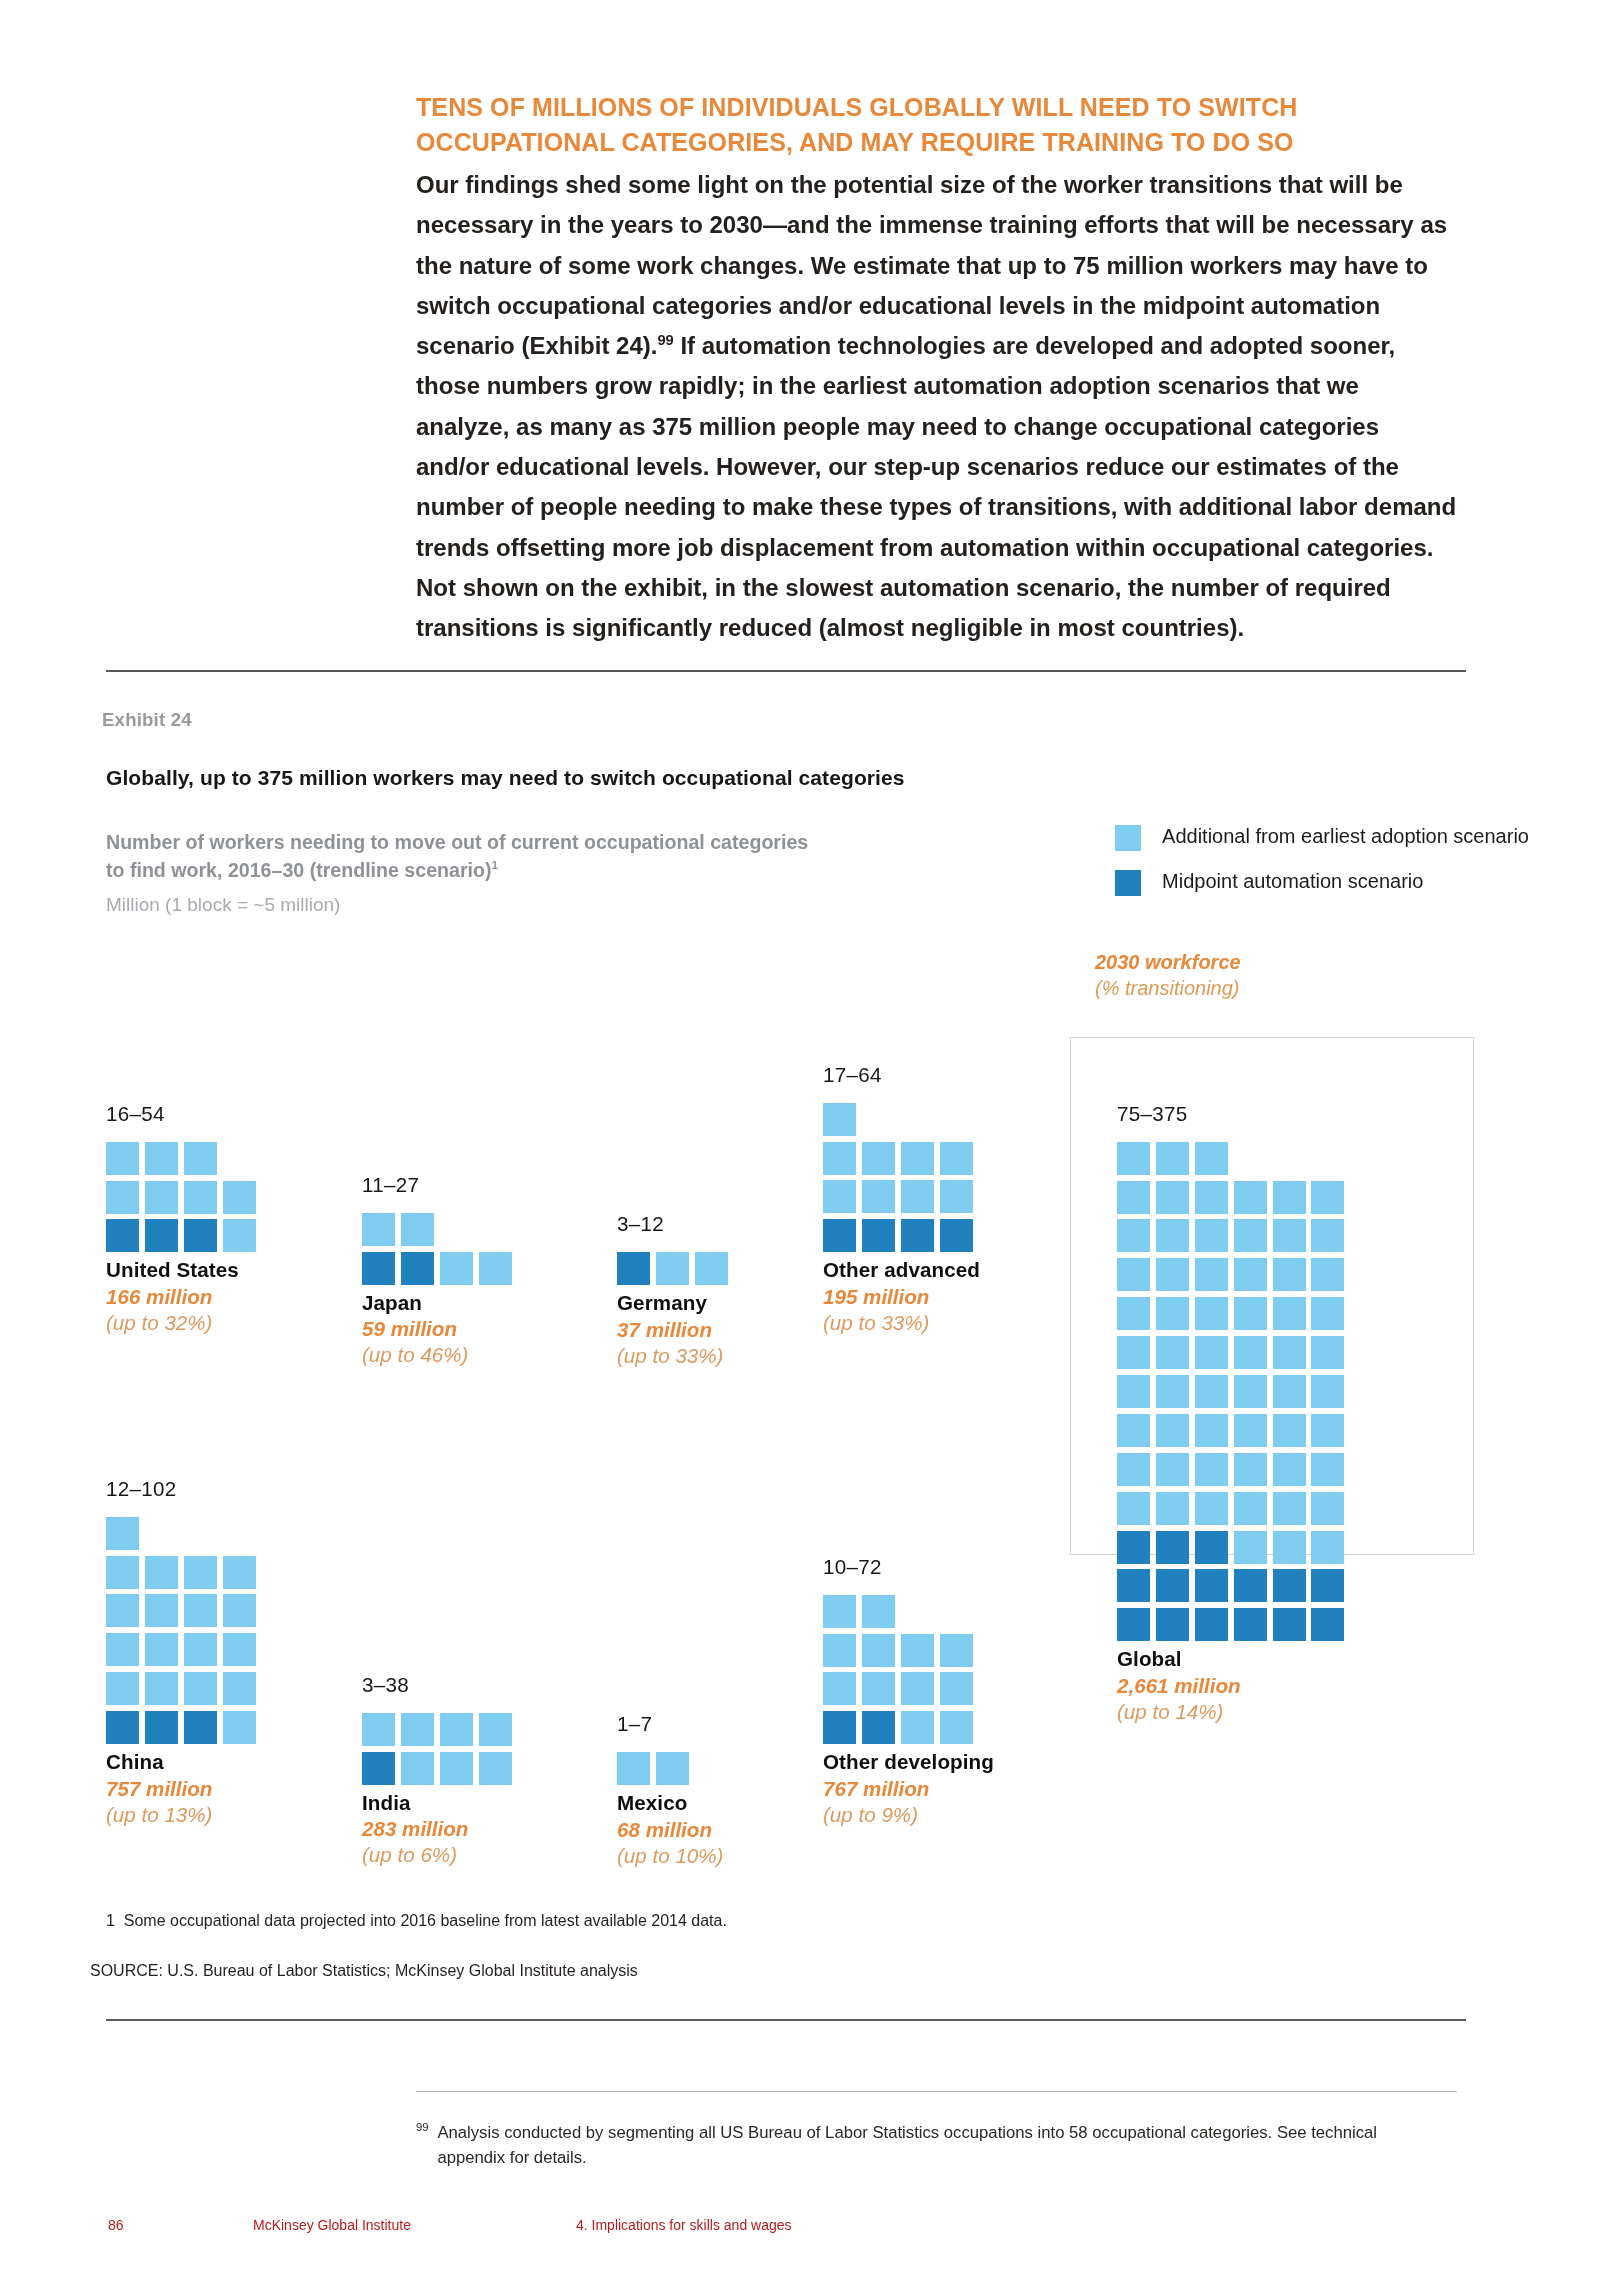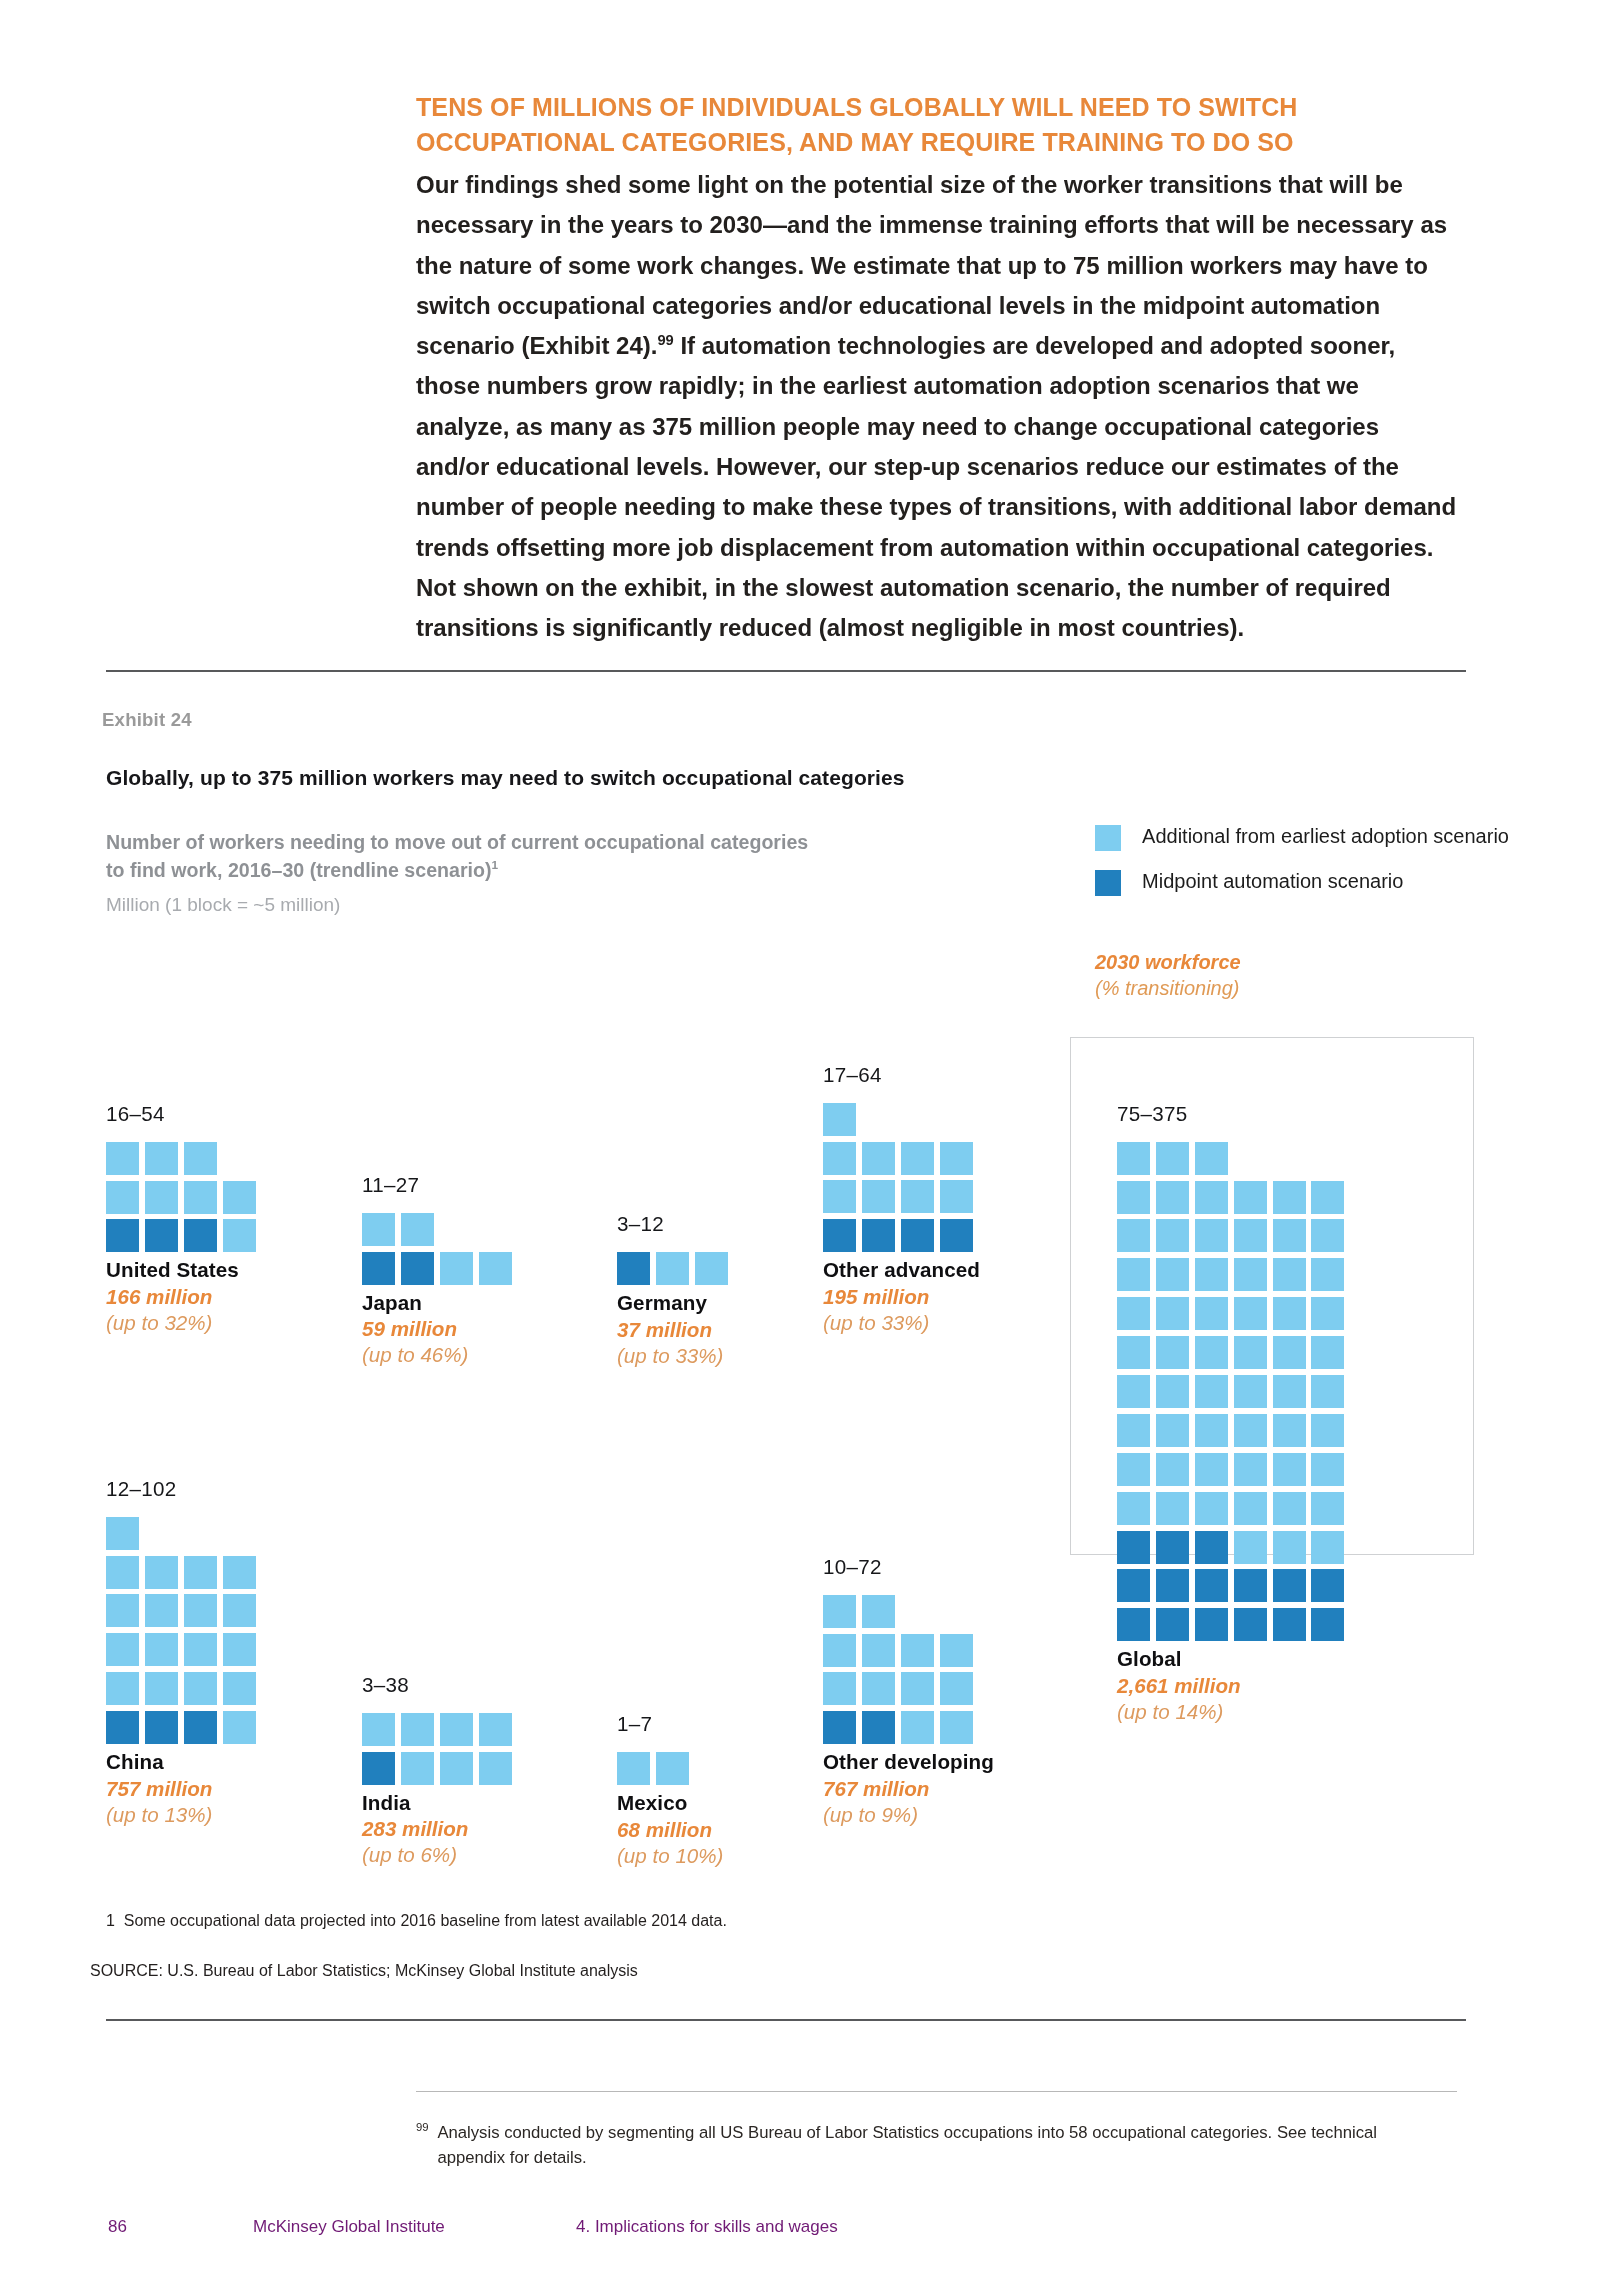--- a/index.html
+++ b/index.html
@@ -58,21 +58,21 @@
     font-size: 19.6px; color: #8e9195; line-height: 1.45; font-weight: bold;
   }
   .exhibit-units {
     position: absolute; left: 106px; top: 894px;
     font-size: 19px; color: #a8abaf; font-weight: normal;
   }
   .exhibit-sub sup { font-size: 11.8px; vertical-align: super; line-height: 0; }
 
   
   .legend { position: absolute; left: 1095px; top: 823px; }
-  .legend-row { display: flex; align-items: flex-start; margin-bottom: 17.6px; }
+  .legend-row { display: flex; align-items: flex-start; margin-bottom: 17.6px; margin-left: 20px; }
   .legend-swatch {
     width: 25.5px; height: 25.5px; flex: 0 0 25.5px; margin-right: 21.6px; margin-top: 2px;
   }
   .legend-label { font-size: 20px; line-height: 1.33; color: #1c1c1c; }
   .legend-note {
     position: absolute; left: 1095px; top: 949px;
     font-size: 20px; line-height: 1.32; color: #e8883a;
     font-style: italic;
   }
   .legend-note .b { font-weight: bold; display: block; }
@@ -116,21 +116,21 @@
   .source { position: absolute; left: 90px; font-size: 16px; color: #231f1e; }
 
   .endnote {
     position: absolute; left: 416px; top: 2120px; width: 1000px;
     font-size: 16.7px; color: #2b2724; line-height: 1.5;
   }
   .endnote sup { font-size: 11.3px; vertical-align: super; line-height: 0; }
   .endnote .en-body { display: inline-block; margin-left: 8.8px; width: 961px; vertical-align: top; }
 
   
-  .footer { position: absolute; top: 2217px; font-size: 17px; color: #701a75; }
+  .footer { position: absolute; top: 2217px; font-size: 14px; color: #b91c1c; }
   .footer.pg { left: 108px; }
   .footer.org { left: 253px; }
   .footer.chap { left: 576px; }
 </style>
 </head>
 <body>
 
 <div class="page">
 
   <div class="body-block">

